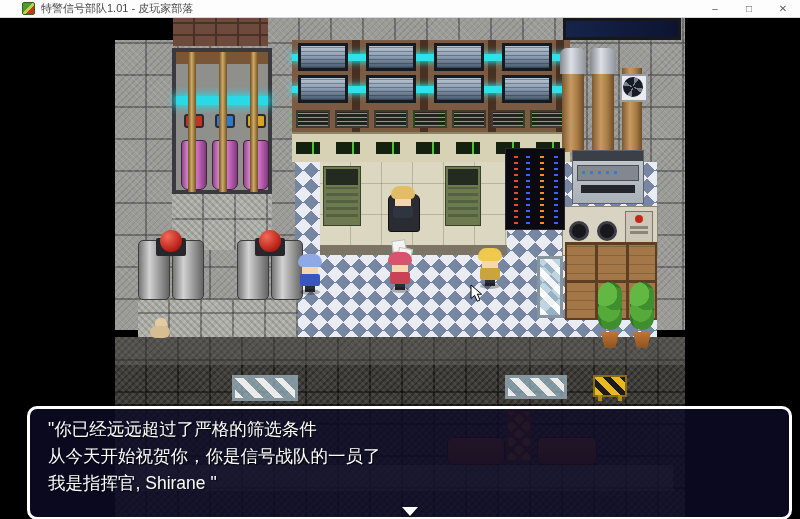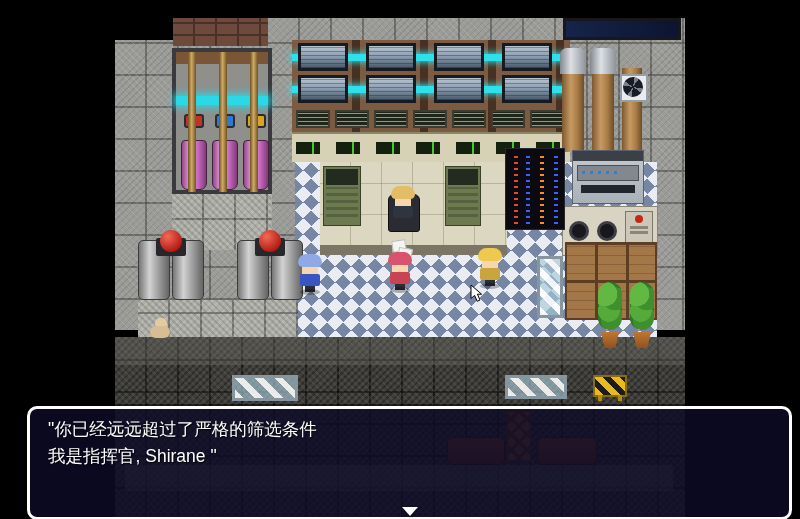--- a/index.html
+++ b/index.html
@@ -116,20 +116,29 @@
 
   #cursor{position:absolute;left:470px;top:266px;z-index:60;}
   .darkscreen{background:#0c1020;border:3px solid #17171c;box-sizing:border-box;}
   .darkscreen:after{content:"";display:block;height:100%;background:linear-gradient(90deg,#16244a,#0c1430);}
 </style>
 </head>
 <body>
 
 <div id="app">
 
+  <div id="titlebar">
+    <div id="app-icon"></div>
+    <div id="win-title">特警信号部队1.01 - 皮玩家部落</div>
+    <div id="win-controls">
+      <div class="win-btn">–</div>
+      <div class="win-btn">□</div>
+      <div class="win-btn">✕</div>
+    </div>
+  </div>
 
   <div id="scene">
 
     <div class="abs wall" style="left:115px;top:22px;width:153px;height:290px;"></div>
     <div class="abs wall" style="left:268px;top:0;width:417px;height:312px;"></div>
     <div class="abs brick" style="left:173px;top:0;width:95px;height:28px;"></div>
     <div class="abs darkscreen" style="left:563px;top:0;width:118px;height:22px;"></div>
 
     <div class="abs checker" style="left:295px;top:144px;width:362px;height:184px;z-index:2;"></div>
 
@@ -280,20 +289,21 @@
     <div class="abs glass" style="left:232px;top:357px;width:66px;height:26px;z-index:4;"></div>
     <div class="abs glass" style="left:505px;top:357px;width:62px;height:24px;z-index:4;"></div>
     <div class="abs barricade" style="left:593px;top:357px;width:34px;height:22px;z-index:4;"></div>
 
     <div class="abs woodcrate" style="left:506px;top:392px;width:26px;height:52px;z-index:4;"></div>
     <div class="abs sofa" style="left:447px;top:419px;width:56px;height:26px;z-index:4;"></div>
     <div class="abs sofa" style="left:537px;top:419px;width:58px;height:26px;z-index:4;"></div>
 
     <div id="dialog">
       <div class="dline">"你已经远远超过了严格的筛选条件</div>
+      <div class="dline">从今天开始祝贺你，你是信号战队的一员了</div>
       <div class="dline">我是指挥官, Shirane "</div>
       <div id="continue-tri"></div>
     </div>
 
     <div id="cursor">
       <svg width="13" height="19" viewBox="0 0 13 19">
         <path d="M1 1 L1 14.5 L4.6 11.4 L7.2 17.3 L10 16 L7.4 10.2 L11.6 10.2 Z" fill="#ffffff" stroke="#000000" stroke-width="1"></path>
       </svg>
     </div>
 

